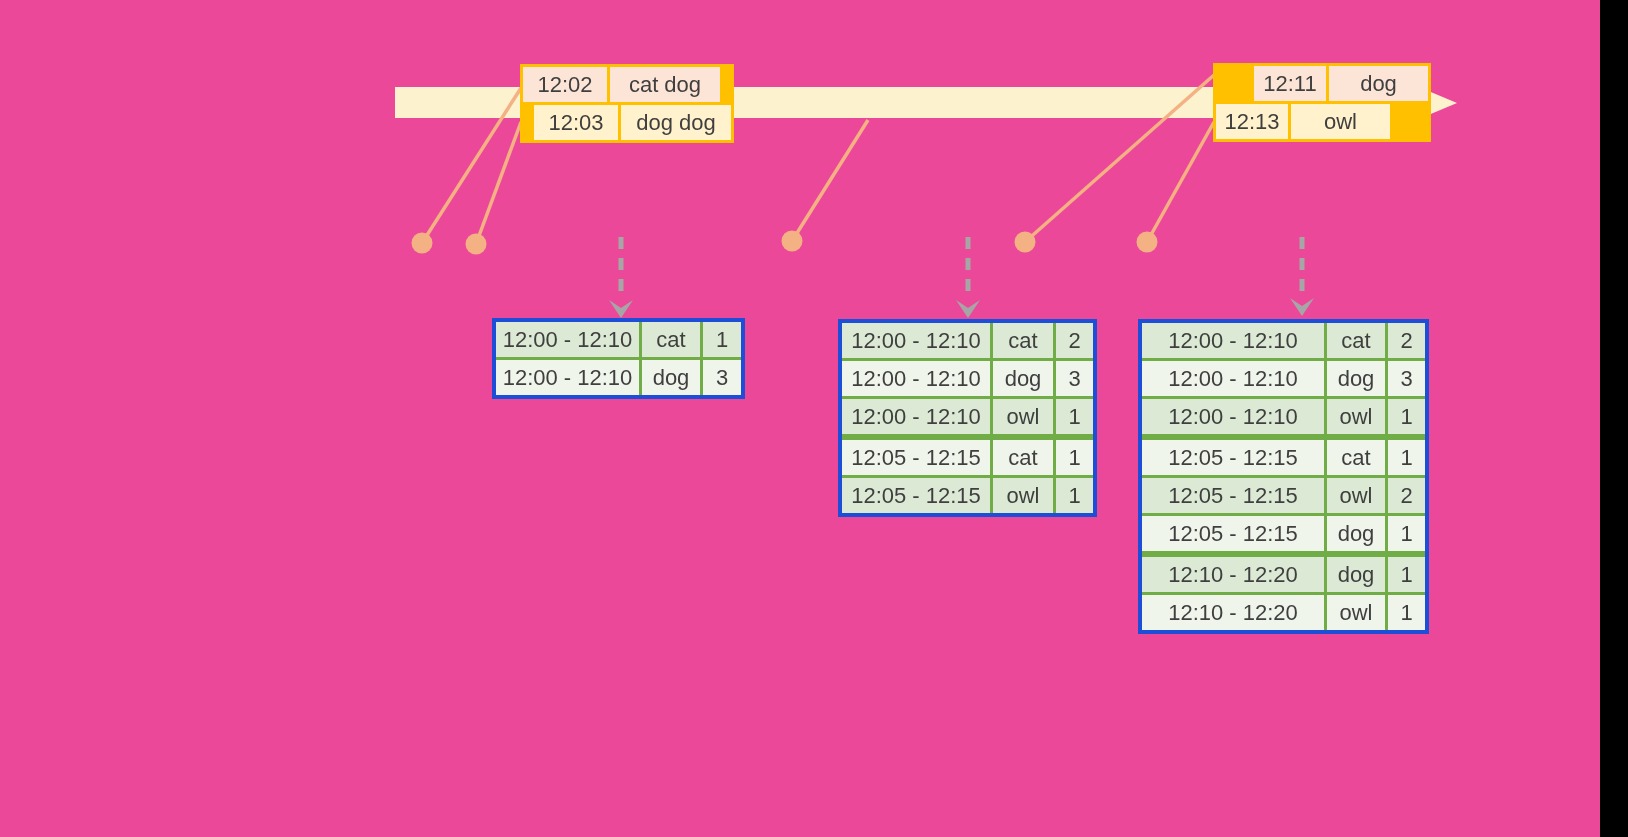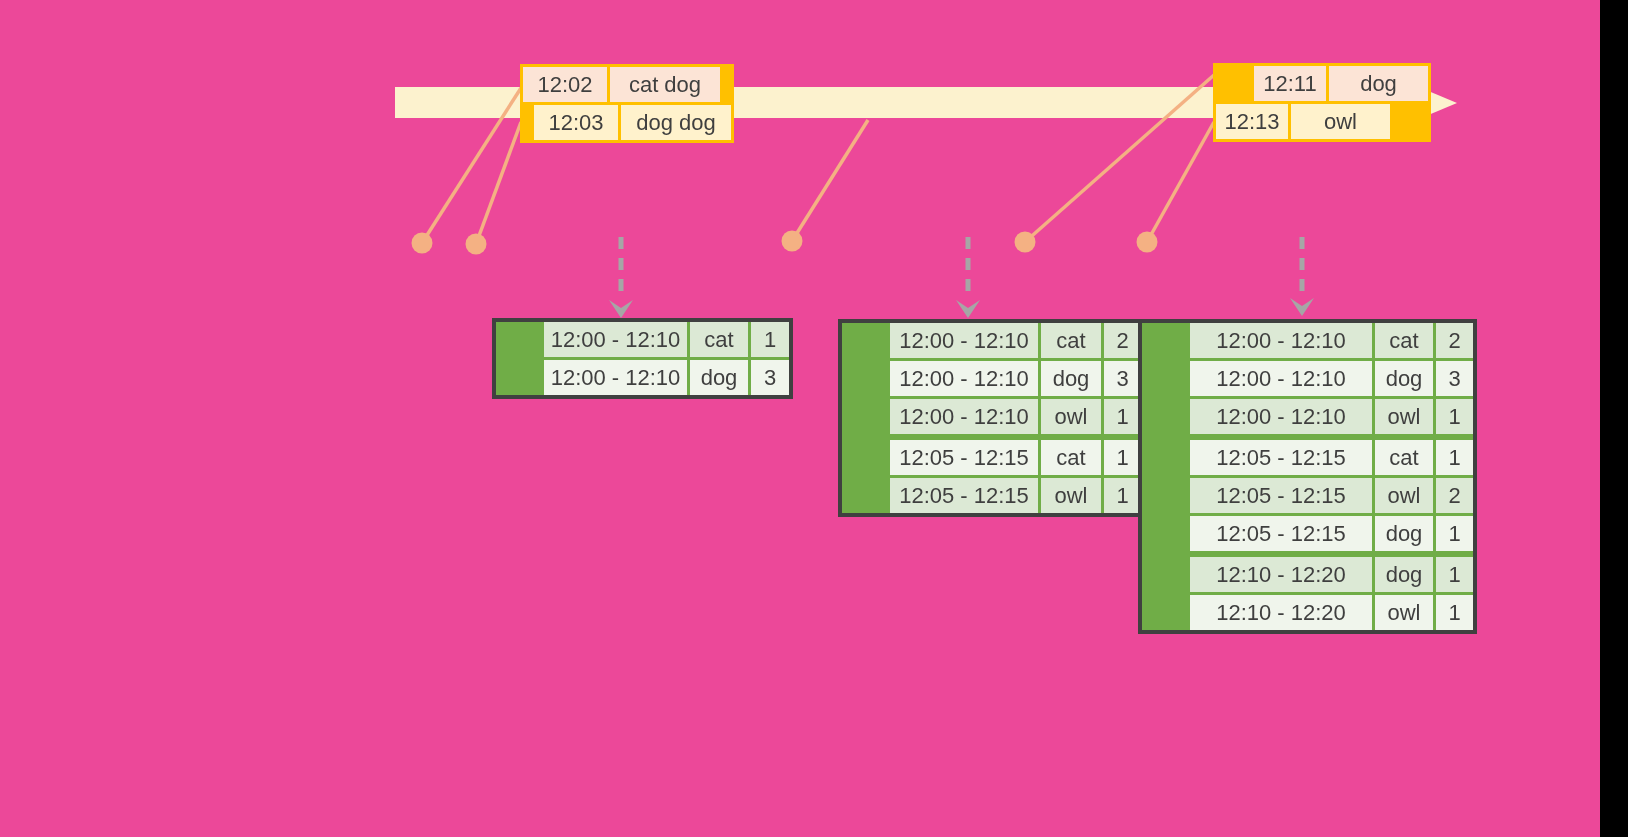--- a/index.html
+++ b/index.html
@@ -16,21 +16,21 @@
   .overlay{position:absolute;left:0;top:0;pointer-events:none;}
 
   
   .otable{position:absolute;border:3px solid #FFC000;background:#FFC000;}
   .otable .row{display:grid;column-gap:3px;}
   .otable .row:not(:first-child){margin-top:3px;}
   .otable .shade-a .cell{background:#FCE4D6;}
   .otable .shade-b .cell{background:#FFF2CC;}
 
   
-  .gtable{position:absolute;border:4px solid #404040;background:#70AD47;padding-left:48px;}
+  .gtable{position:absolute;border:4px solid #1d4ed8;background:#70AD47;}
   .gtable .row{display:grid;column-gap:3px;}
   .gtable .row:not(:first-child){margin-top:3px;}
   .gtable .row.group-start{margin-top:6px;}
   .gtable .shade-a .cell{background:#DCE9D5;}
   .gtable .shade-b .cell{background:#F0F5EC;}
 
   .cell{height:35px;display:flex;align-items:center;justify-content:center;
         font-size:22px;color:#3F3F3F;white-space:nowrap;}
 </style>
 </head>

